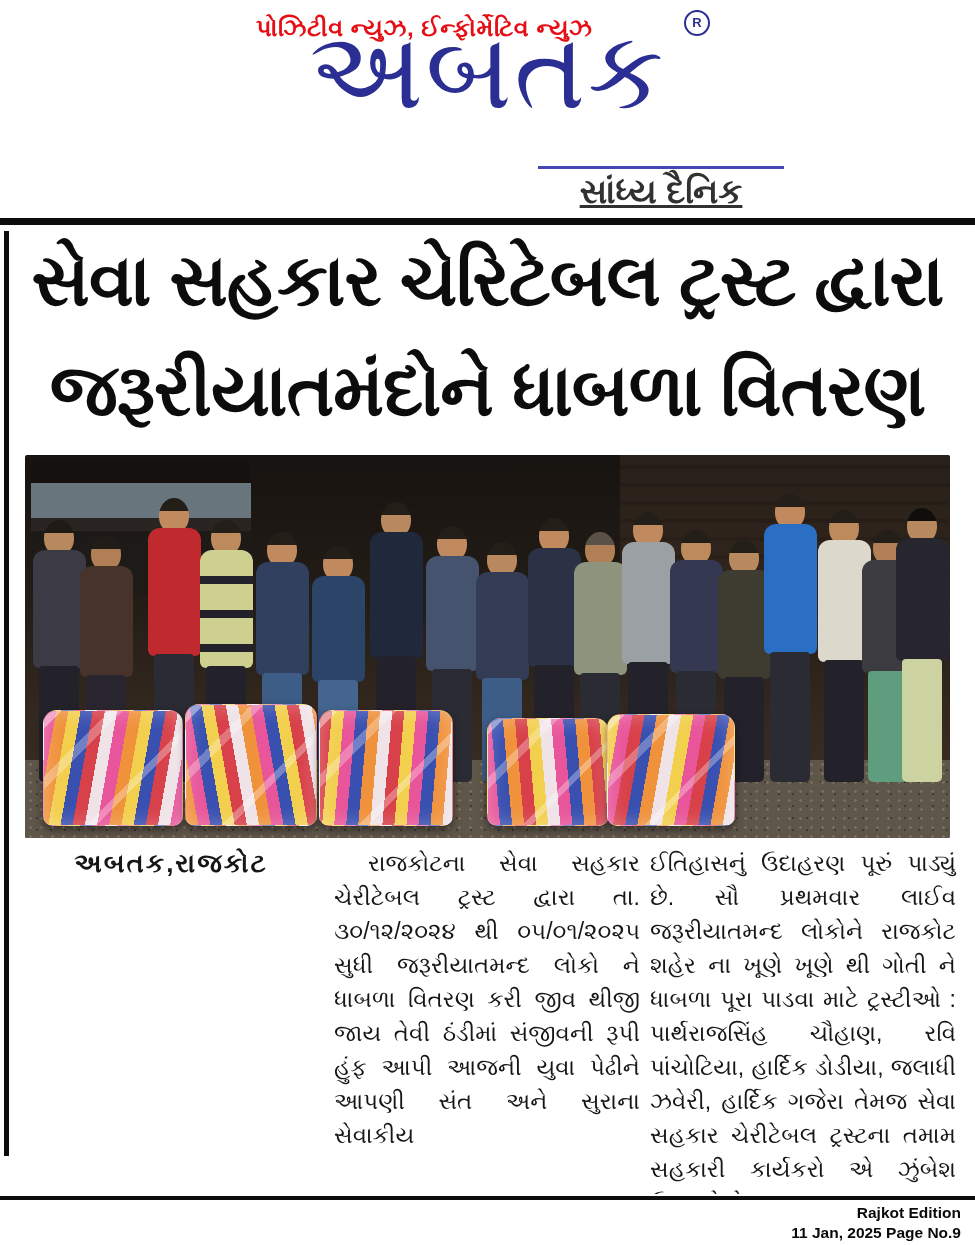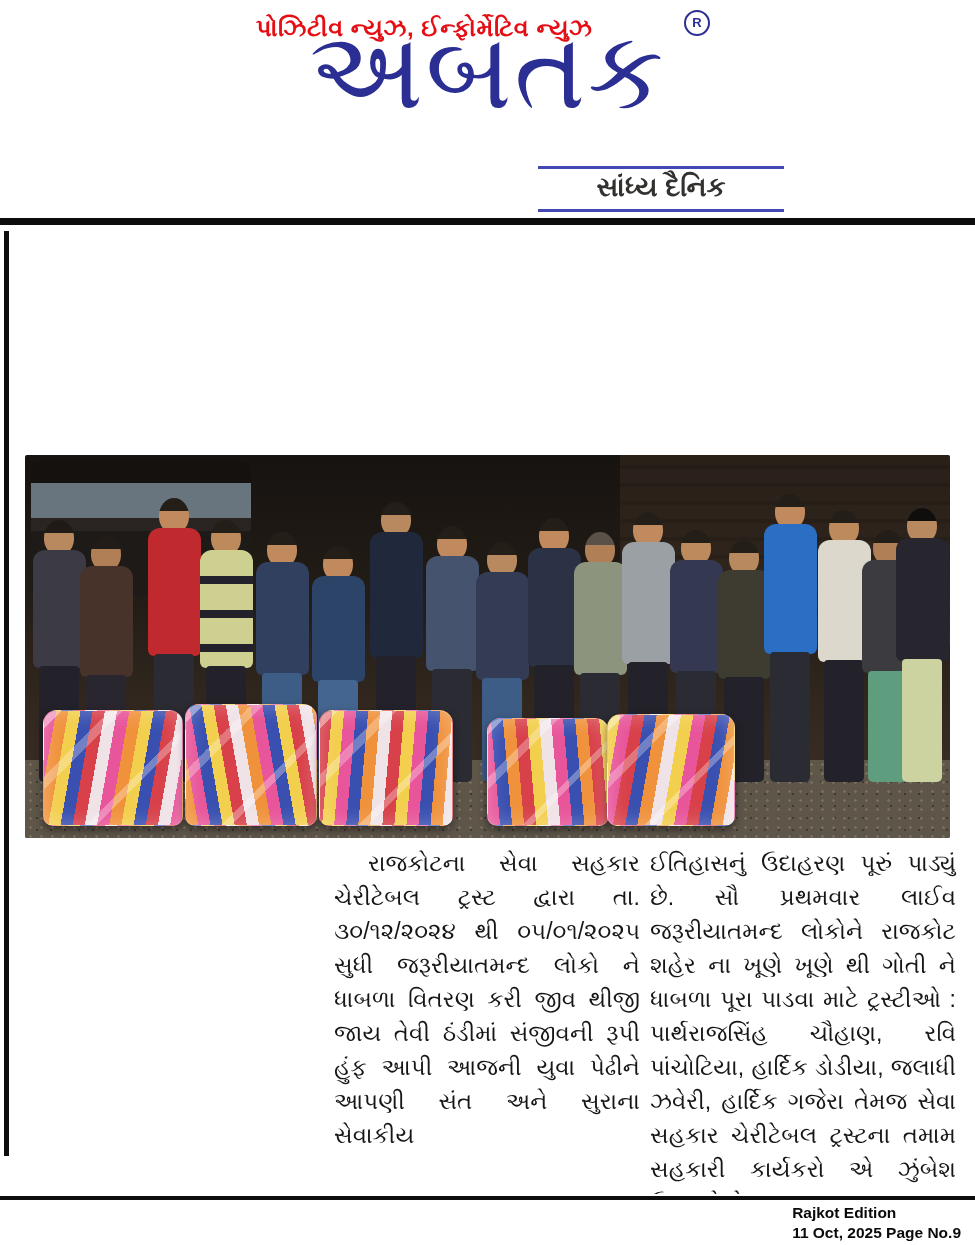--- a/index.html
+++ b/index.html
@@ -20,21 +20,21 @@
   .logo{
     position:absolute;top:12px;left:50%;transform:translateX(-50%);
     font-size:108px;line-height:1.1;font-weight:400;color:#2b2e92;
     letter-spacing:2px;white-space:nowrap;
   }
   .subbanner{
     position:absolute;top:166px;left:538px;width:246px;text-align:center;
     border-top:3px solid #4348b4;border-bottom:3px solid #4348b4;
     padding:3px 0 6px;
   }
-  .subbanner span{font-size:27px;font-weight:700;color:#33312f;}
+  .subbanner span{font-size:34px;font-weight:700;color:#33312f;text-decoration:underline;}
   
   .rule-top{position:absolute;top:218px;left:0;width:975px;height:7px;background:#0d0d0d;}
   .rule-left{position:absolute;top:231px;left:4px;width:5px;height:925px;background:#0d0d0d;}
   .rule-bottom{position:absolute;top:1196px;left:0;width:975px;height:4px;background:#0d0d0d;}
   
   .headline{
     position:absolute;top:225px;left:14px;width:947px;margin:0;text-align:center;
     font-size:72px;font-weight:800;line-height:110px;color:#0c0c0c;letter-spacing:-1px;
   }
   .headline span{display:block;white-space:nowrap;}
@@ -77,41 +77,45 @@
   .bodytext{
     position:absolute;top:846px;left:18px;width:939px;height:348px;display:flex;gap:10px;
     overflow:hidden;
   }
   .col{width:306px;font-size:23px;line-height:34px;text-align:justify;color:#161616;}
   .col p{margin:0;}
   .dateline{font-weight:800;font-size:26px;text-align:center;letter-spacing:2px;margin:0 0 2px;}
   .indent{text-indent:34px;}
   
   .footer{
-    position:absolute;top:1203px;right:14px;text-align:left;font-size:15.5px;font-weight:700;
+    position:absolute;top:1203px;right:14px;text-align:right;font-size:15.5px;font-weight:700;
     line-height:20px;color:#0a0a0a;letter-spacing:0;
   }
 </style>
 </head>
 <body>
 
 <div class="page">
 
   <header>
     <div class="tagline">પોઝિટીવ ન્યુઝ, ઈન્ફોર્મેટિવ ન્યુઝ</div>
     <div class="regmark">R</div>
     <div class="logo">અબતક</div>
     <div class="subbanner">
       <span>સાંધ્ય દૈનિક</span>
     </div>
   </header>
 
   <div class="rule-top"></div>
   <div class="rule-left"></div>
 
+  <h1 class="headline">
+    <span>સેવા સહકાર ચેરિટેબલ ટ્રસ્ટ દ્વારા</span>
+    <span>જરૂરીયાતમંદોને ધાબળા વિતરણ</span>
+  </h1>
 
   <figure class="photo">
     <div class="truck"></div>
     <div class="wallhint"></div>
     <div class="ground"></div>
     <div id="people">
         <div class="person" style="left: 5px; height: 262px;">
           <div class="head" style="background:linear-gradient(#1f1a16 0 38%,#b8895e 38%)"></div>
           <div class="torso" style="height:118px;background:#3c3a44"></div>
           <div class="legs" style="background:#23222a"></div>
@@ -206,28 +210,29 @@
         <div class="bundle" style="left: 18px; width: 138px; height: 114px; background: repeating-linear-gradient(100deg, rgb(232, 85, 154) 0px, rgb(232, 85, 154) 12px, rgb(240, 146, 60) 12px, rgb(240, 146, 60) 24px, rgb(243, 207, 78) 24px, rgb(243, 207, 78) 36px, rgb(58, 80, 176) 36px, rgb(58, 80, 176) 48px, rgb(216, 65, 74) 48px, rgb(216, 65, 74) 60px, rgb(240, 227, 232) 60px, rgb(240, 227, 232) 72px);"></div>
         <div class="bundle" style="left: 160px; width: 130px; height: 120px; background: repeating-linear-gradient(80deg, rgb(240, 146, 60) 0px, rgb(240, 146, 60) 12px, rgb(232, 85, 154) 12px, rgb(232, 85, 154) 24px, rgb(58, 80, 176) 24px, rgb(58, 80, 176) 36px, rgb(243, 207, 78) 36px, rgb(243, 207, 78) 48px, rgb(216, 65, 74) 48px, rgb(216, 65, 74) 60px, rgb(240, 227, 232) 60px, rgb(240, 227, 232) 72px);"></div>
         <div class="bundle" style="left: 294px; width: 132px; height: 114px; background: repeating-linear-gradient(95deg, rgb(216, 65, 74) 0px, rgb(216, 65, 74) 12px, rgb(243, 207, 78) 12px, rgb(243, 207, 78) 24px, rgb(232, 85, 154) 24px, rgb(232, 85, 154) 36px, rgb(58, 80, 176) 36px, rgb(58, 80, 176) 48px, rgb(240, 146, 60) 48px, rgb(240, 146, 60) 60px, rgb(240, 227, 232) 60px, rgb(240, 227, 232) 72px);"></div>
         <div class="bundle" style="left: 462px; width: 120px; height: 106px; background: repeating-linear-gradient(85deg, rgb(232, 85, 154) 0px, rgb(232, 85, 154) 12px, rgb(58, 80, 176) 12px, rgb(58, 80, 176) 24px, rgb(240, 146, 60) 24px, rgb(240, 146, 60) 36px, rgb(216, 65, 74) 36px, rgb(216, 65, 74) 48px, rgb(243, 207, 78) 48px, rgb(243, 207, 78) 60px, rgb(240, 227, 232) 60px, rgb(240, 227, 232) 72px);"></div>
         <div class="bundle" style="left: 582px; width: 126px; height: 110px; background: repeating-linear-gradient(100deg, rgb(243, 207, 78) 0px, rgb(243, 207, 78) 12px, rgb(232, 85, 154) 12px, rgb(232, 85, 154) 24px, rgb(216, 65, 74) 24px, rgb(216, 65, 74) 36px, rgb(58, 80, 176) 36px, rgb(58, 80, 176) 48px, rgb(240, 146, 60) 48px, rgb(240, 146, 60) 60px, rgb(240, 227, 232) 60px, rgb(240, 227, 232) 72px);"></div>
       </div>
   </figure>
 
   <section class="bodytext">
     <div class="col">
+      <p class="dateline">અબતક,રાજકોટ</p>
     </div>
     <div class="col">
       <p class="indent">રાજકોટના સેવા સહકાર ચેરીટેબલ ટ્રસ્ટ દ્વારા તા. ૩૦/૧૨/૨૦૨૪ થી ૦૫/૦૧/૨૦૨૫ સુધી જરૂરીયાતમન્દ લોકો ને ધાબળા વિતરણ કરી જીવ થીજી જાય તેવી ઠંડીમાં સંજીવની રૂપી હુંફ આપી આજની યુવા પેઢીને આપણી સંત અને સુરાના સેવાકીય</p>
     </div>
     <div class="col">
       <p>ઈતિહાસનું ઉદાહરણ પૂરું પાડ્યું છે. સૌ પ્રથમવાર લાઈવ જરૂરીયાતમન્દ લોકોને રાજકોટ શહેર ના ખૂણે ખૂણે થી ગોતી ને ધાબળા પૂરા પાડવા માટે ટ્રસ્ટીઓ : પાર્થરાજસિંહ ચૌહાણ, રવિ પાંચોટિયા, હાર્દિક ડોડીયા, જલાધી ઝવેરી, હાર્દિક ગજેરા તેમજ સેવા સહકાર ચેરીટેબલ ટ્રસ્ટના તમામ સહકારી કાર્યકરો એ ઝુંબેશ ઉપાડ્યો છે.</p>
     </div>
   </section>
 
   <div class="rule-bottom"></div>
   <footer class="footer">
     <div>Rajkot Edition</div>
-    <div>11 Oct, 2025 Page No.9</div>
+    <div>11 Jan, 2025 Page No.9</div>
   </footer>
 
 </div>
 
 </body></html>

